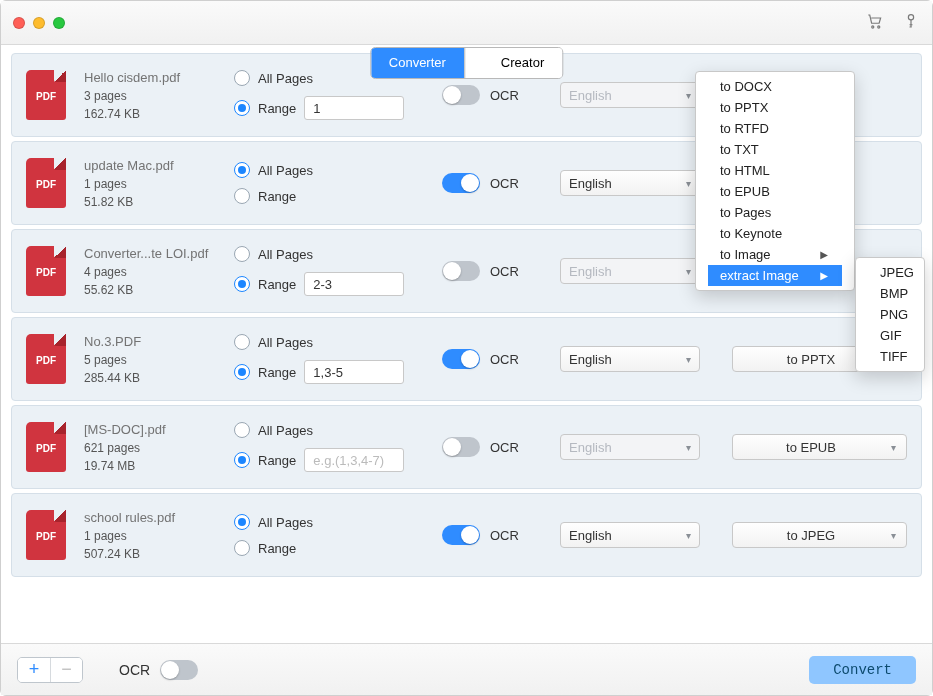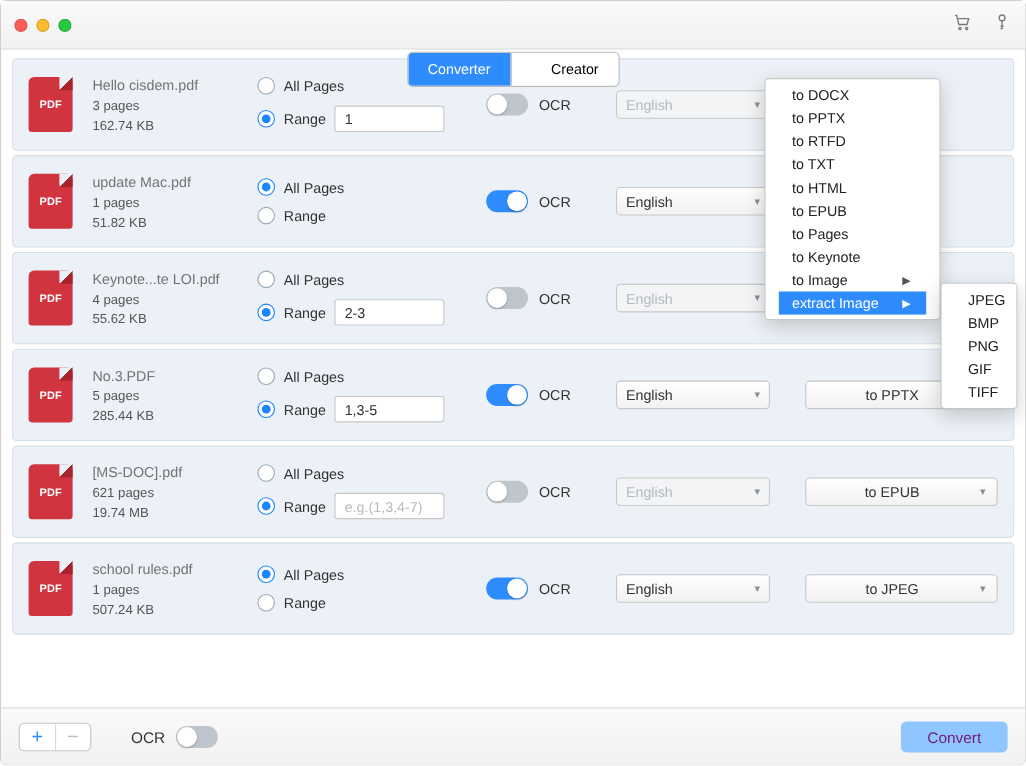--- a/index.html
+++ b/index.html
@@ -129,21 +129,21 @@
     display:flex; border:1px solid #bfc6cd; border-radius:5px; overflow:hidden;
     height:26px;
   }
   .pm-btn{ width:32px; display:flex; align-items:center; justify-content:center; font-size:18px; background:#fff; cursor:pointer;}
   .pm-btn.minus{ color:#bdbdbd; }
   .pm-btn.plus{ color:#2f8cff; font-weight:300; }
   .pm-btn + .pm-btn{ border-left:1px solid #d6dade; }
   .bottom-ocr{ display:flex; align-items:center; gap:10px; color:#333; font-size:14px; margin-left:18px; }
   .convert-btn{
     margin-left:auto; height:28px; padding:0 24px; border-radius:5px;
-    background:#8fc6ff; color:#701a75; font-size:14px; display:flex; align-items:center; cursor:pointer;
+    background:#8fc6ff; color:#0c4a6e; font-size:14px; display:flex; align-items:center; cursor:pointer;font-family:Liberation Mono, monospace;
   }
 
   
   .menu {
     position:absolute; background:#fff; border:1px solid #c8c8c8; border-radius:4px;
     box-shadow:0 6px 18px rgba(0,0,0,0.18);
     padding:4px 12px; font-size:13px; z-index:50; min-width:150px;
   }
   .menu-item{
     padding:3px 14px 3px 12px; display:flex; align-items:center; gap:8px; cursor:pointer; white-space:nowrap;
@@ -256,21 +256,21 @@
               <span class="caret">▾</span>
             </div>
           </div>
           <div class="format-col"></div>
         </div>
         <div class="row">
           <div class="pdf-icon">
             <span>PDF</span>
           </div>
           <div class="fileinfo">
-            <div class="name">Keynote...te LOI.pdf</div>
+            <div class="name">Converter...te LOI.pdf</div>
             <div class="sub">4 pages</div>
             <div class="sub">55.62 KB</div>
           </div>
           <div class="pages-group">
             <div class="radio-line">
               <div class="radio"></div>
               <span class="radio-label">All Pages</span>
             </div>
             <div class="radio-line">
               <div class="radio checked"></div>

